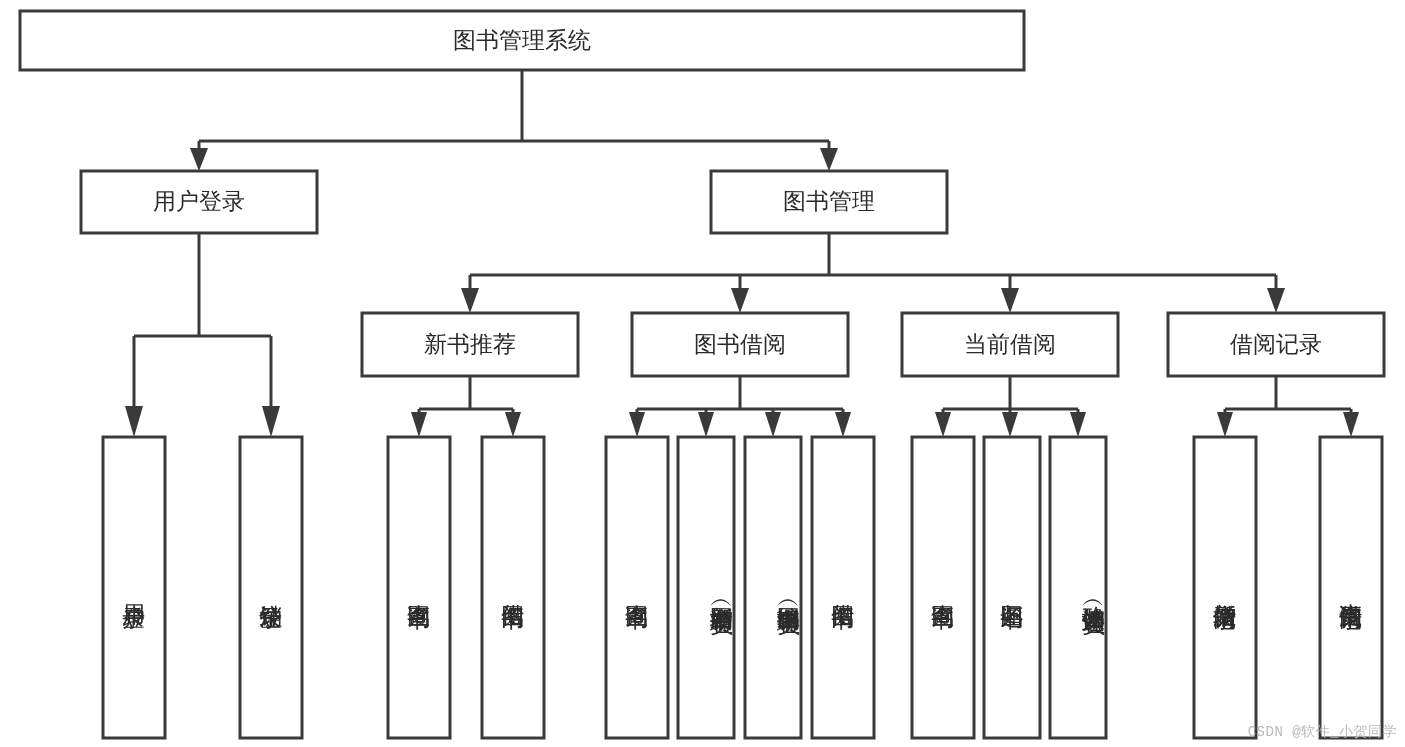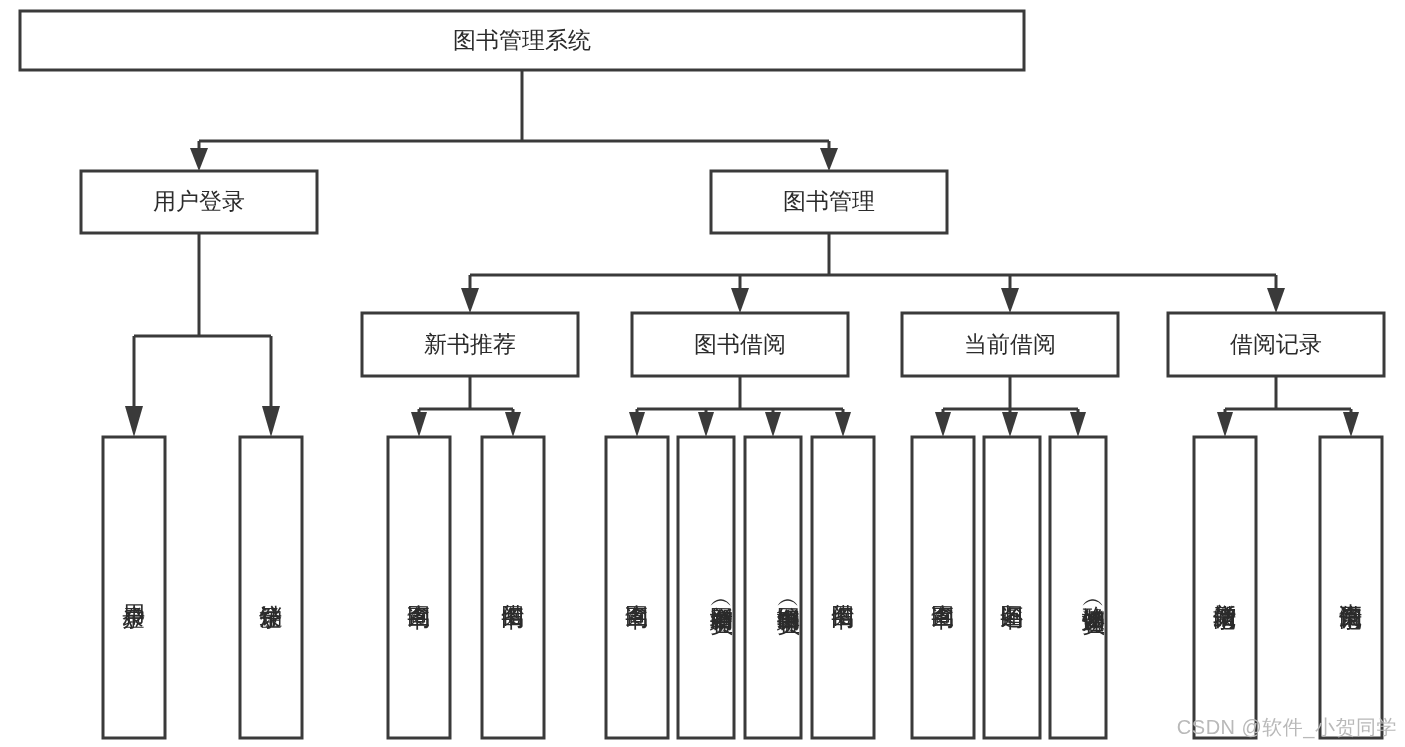--- a/index.html
+++ b/index.html
@@ -46,22 +46,22 @@
     font-family: "Liberation Sans", "DejaVu Sans", sans-serif;
     font-size: 23px;
     text-anchor: middle;
     dominant-baseline: middle;
     white-space: pre;
   }
   .watermark-text {
     position: absolute;
     right: 8px;
     bottom: 6px;
-    font-family: Liberation Sans, sans-serif;
-    font-size: 20px;
+    font-family: Liberation Mono, monospace;
+    font-size: 14px;
     color: #b9b9b9;
     letter-spacing: 0.5px;
     user-select: none;
     pointer-events: none;
   }
   .vtext-host {
     position: absolute;
     display: flex;
     align-items: center;
     justify-content: center;

